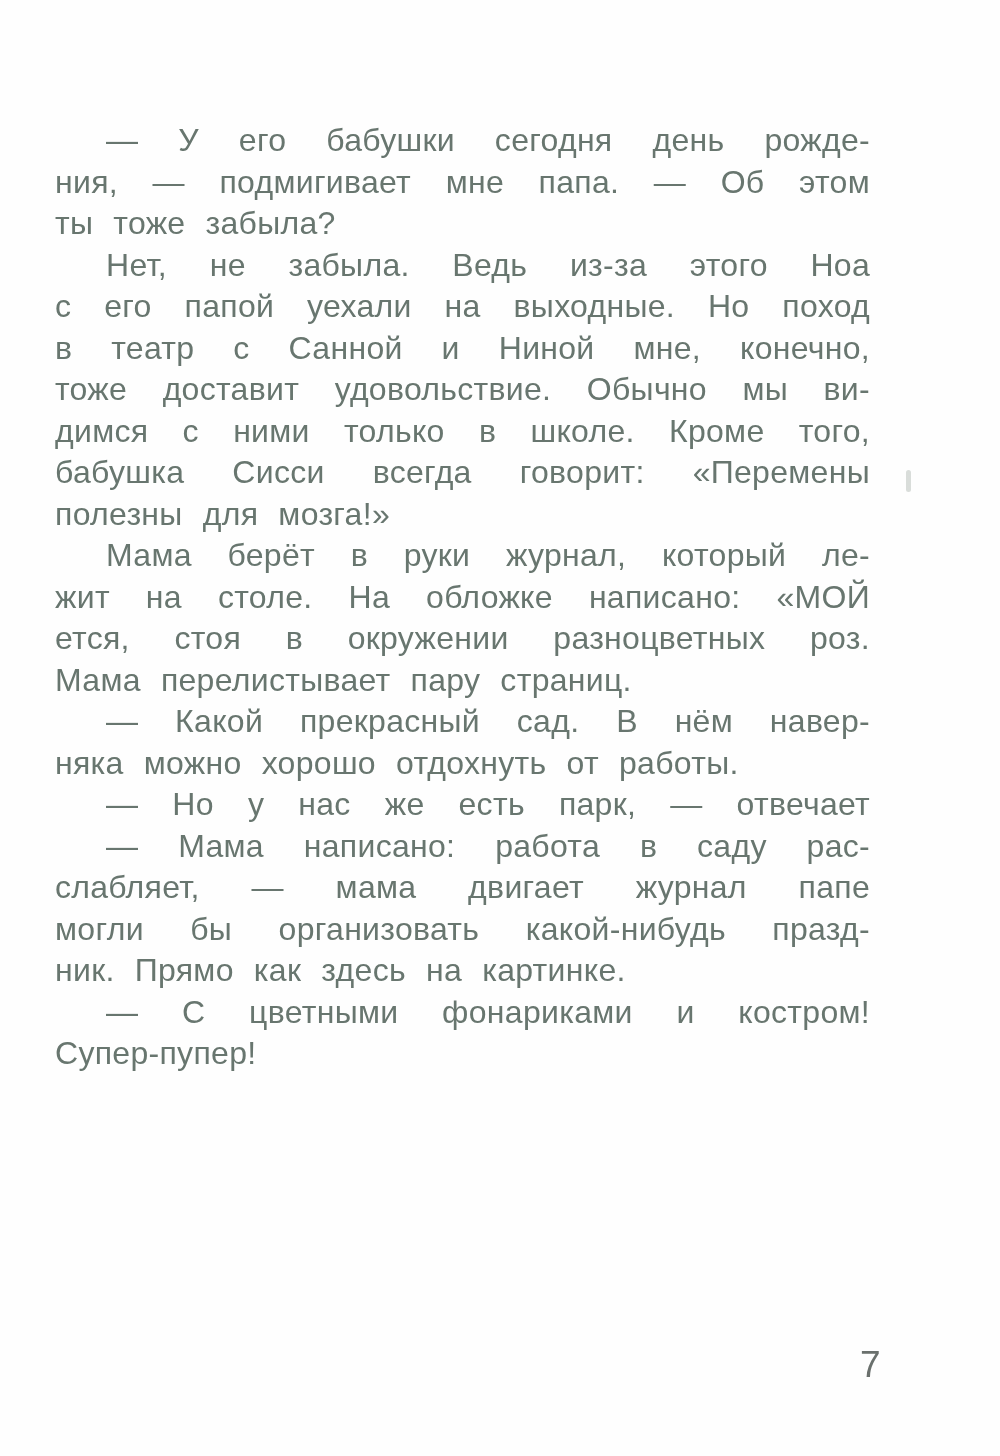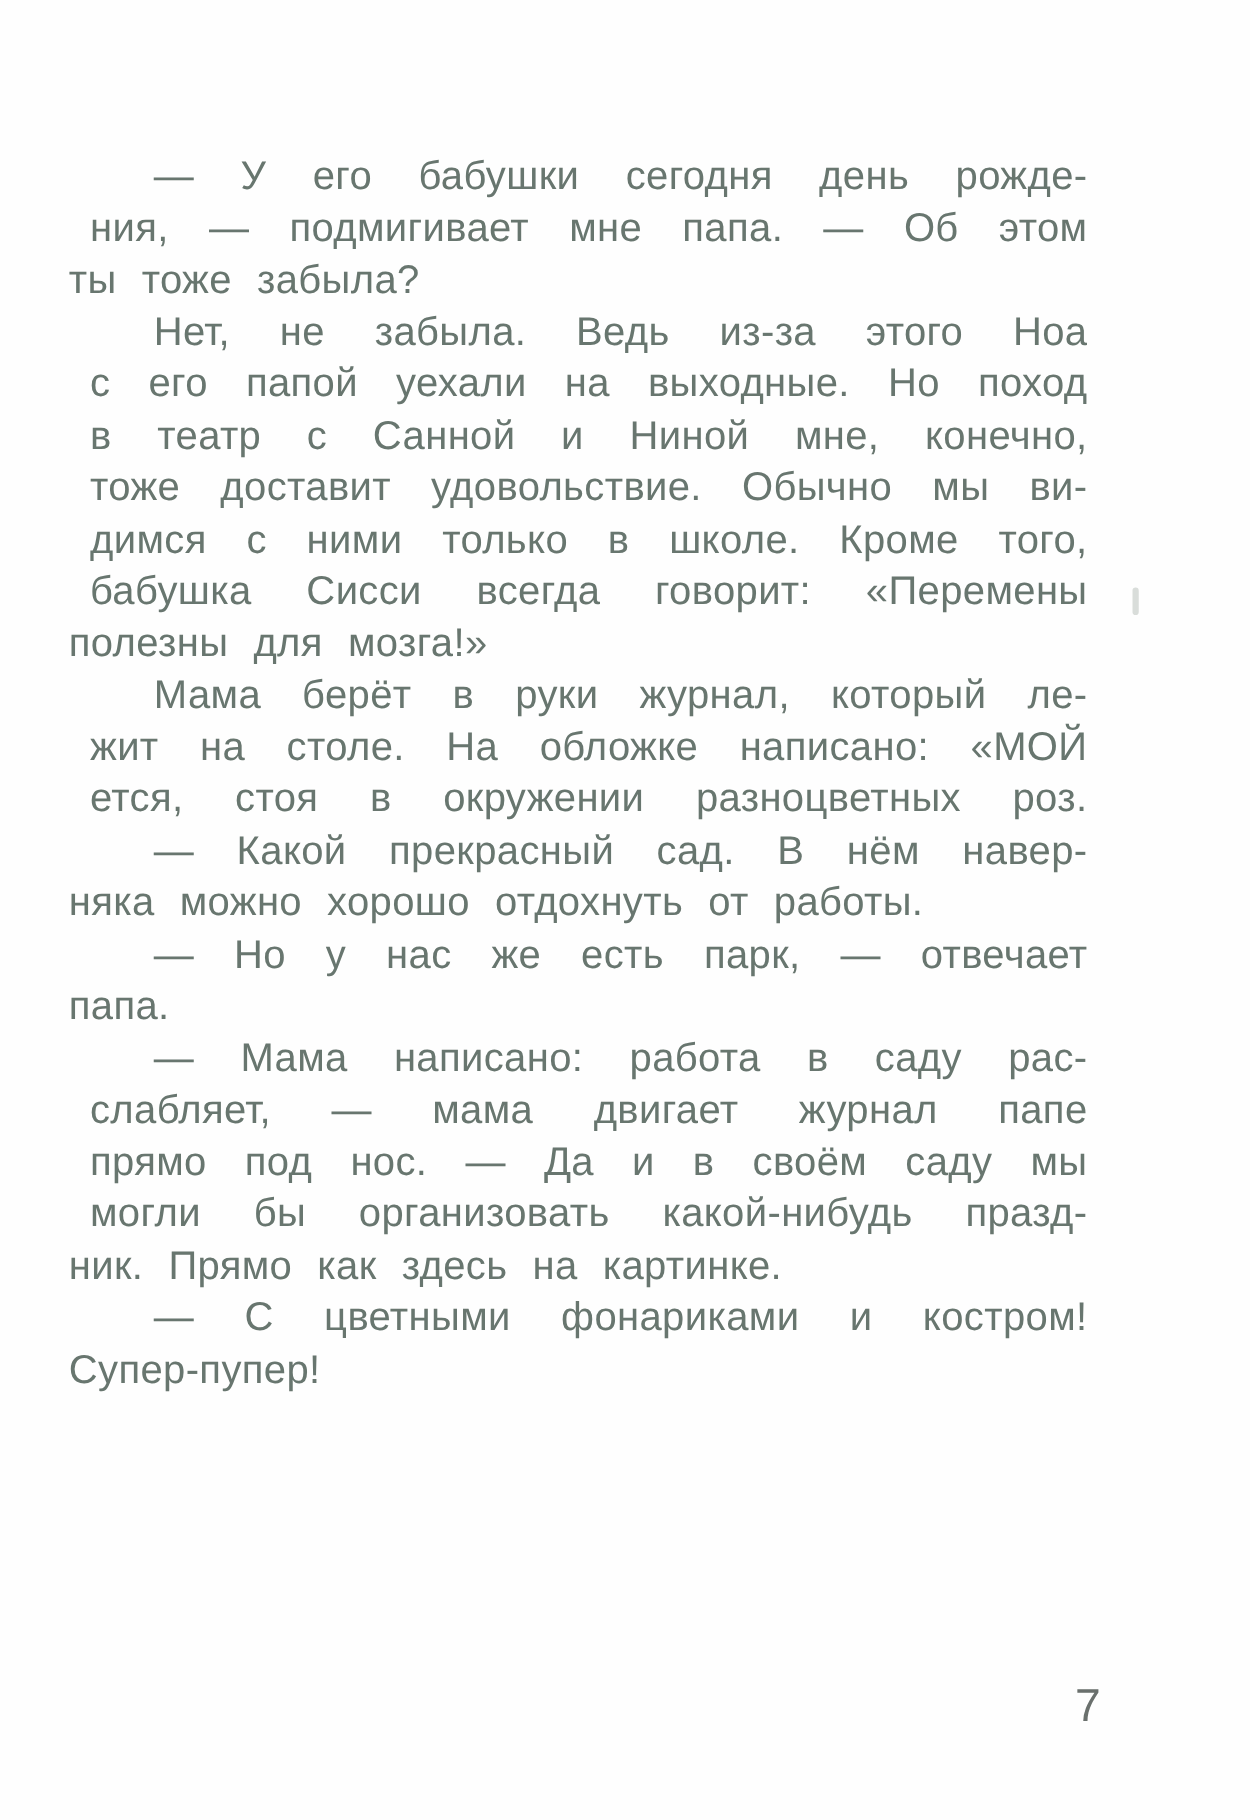--- a/index.html
+++ b/index.html
@@ -33,21 +33,20 @@
     height: 41.5px;
     word-spacing: 0.34em;
     white-space: nowrap;
     text-align: left;
   }
   .line.just {
     white-space: normal;
     word-spacing: 0.22em;
     text-align: justify;
     text-align-last: justify;
-    margin-left: 17px;
   }
   .line.indent {
     padding-left: 51px;
   }
   .page-number {
     position: absolute;
     left: 860px;
     top: 1346px;
     font-size: 37px;
     line-height: 37px;
@@ -76,27 +75,26 @@
       <div class="line indent just">Нет, не забыла. Ведь из-за этого Ноа</div>
       <div class="line just">с его папой уехали на выходные. Но поход</div>
       <div class="line just">в театр с Санной и Ниной мне, конечно,</div>
       <div class="line just">тоже доставит удовольствие. Обычно мы ви-</div>
       <div class="line just">димся с ними только в школе. Кроме того,</div>
       <div class="line just">бабушка Сисси всегда говорит: «Перемены</div>
       <div class="line">полезны для мозга!»</div>
       <div class="line indent just">Мама берёт в руки журнал, который ле-</div>
       <div class="line just">жит на столе. На обложке написано: «МОЙ</div>
       <div class="line just">ется, стоя в окружении разноцветных роз.</div>
+      <div class="line">Мама перелистывает пару страниц.</div>
       <div class="line indent just">— Какой прекрасный сад. В нём навер-</div>
       <div class="line">няка можно хорошо отдохнуть от работы.</div>
       <div class="line indent just">— Но у нас же есть парк, — отвечает</div>
-      <div class="line">папа.</div>
       <div class="line indent just">— Мама написано: работа в саду рас-</div>
       <div class="line just">слабляет, — мама двигает журнал папе</div>
-      <div class="line just">прямо под нос. — Да и в своём саду мы</div>
       <div class="line just">могли бы организовать какой-нибудь празд-</div>
       <div class="line">ник. Прямо как здесь на картинке.</div>
       <div class="line indent just">— С цветными фонариками и костром!</div>
       <div class="line">Супер-пупер!</div>
     </div>
   <div class="scan-artifact"></div>
   <div class="page-number">7</div>
 </div>
 
 </body></html>

